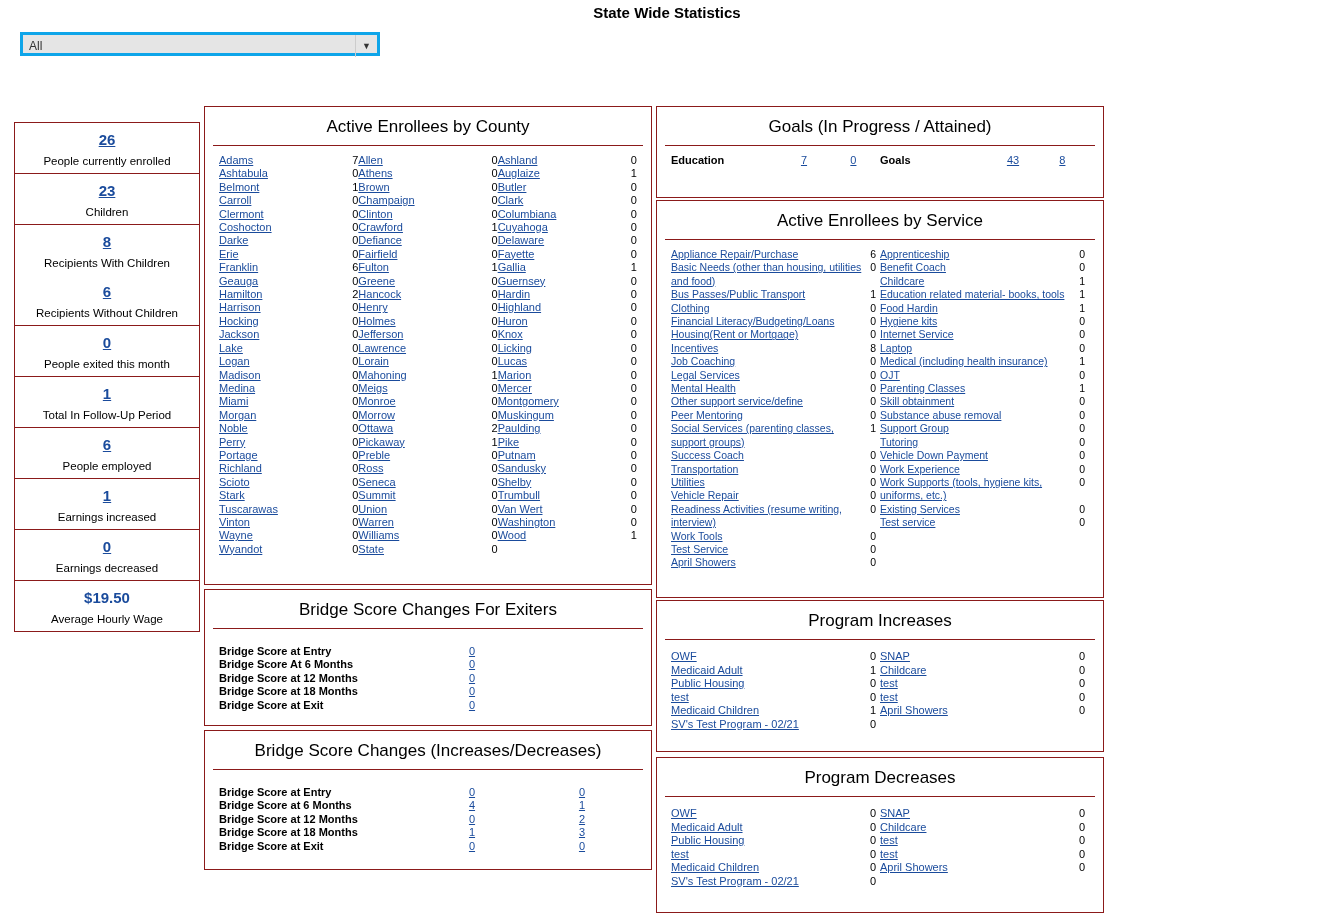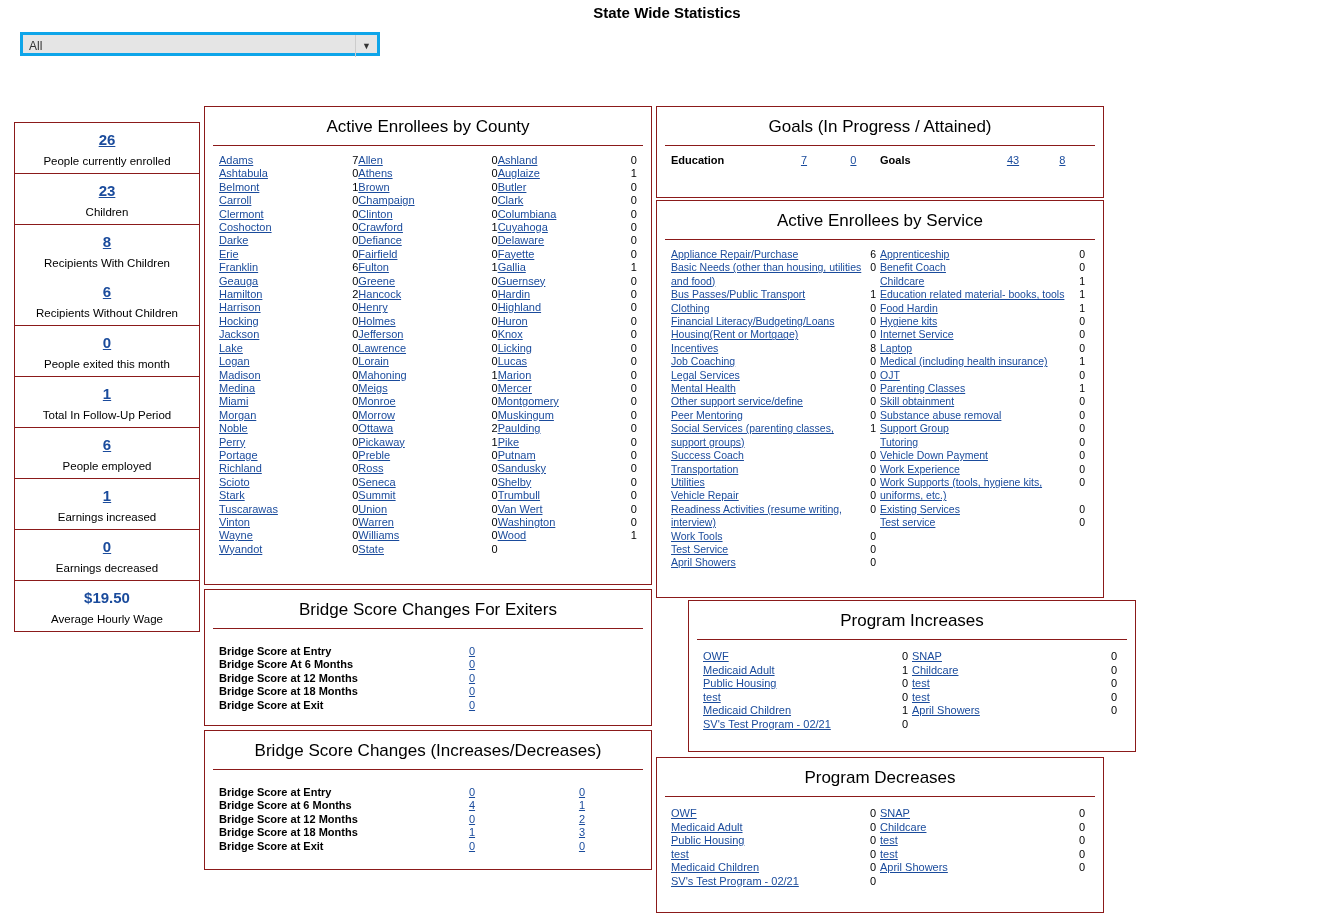--- a/index.html
+++ b/index.html
@@ -107,21 +107,21 @@
 
   
   #service-panel { left: 656px; top: 200px; width: 448px; height: 398px; }
   .svc-cols { display: flex; padding: 8px 14px 8px 14px; }
   .svc-col { flex: 1; padding-right: 4px; }
   .svc-row { display: flex; justify-content: space-between; align-items: flex-start; font-size: 10.5px; line-height: 13.4px; }
   .svc-row a { font-size: 10.5px; flex: 1; }
   .svc-row .num { color: #000; padding-left: 6px; }
 
   
-  #prog-inc { left: 688px; top: 600px; width: 448px; height: 152px; }
+  #prog-inc { left: 656px; top: 600px; width: 448px; height: 152px; }
   #prog-dec { left: 656px; top: 757px; width: 448px; height: 156px; }
   .prog-cols { display: flex; padding: 10px 14px 8px 14px; }
   .prog-col { flex: 1; padding-right: 4px; }
   .prog-row { display: flex; justify-content: space-between; font-size: 11px; line-height: 13.6px; }
   .prog-row a { font-size: 11px; }
   .prog-row .num { color: #000; padding-left: 6px; }
 </style>
 </head>
 <body>
 

